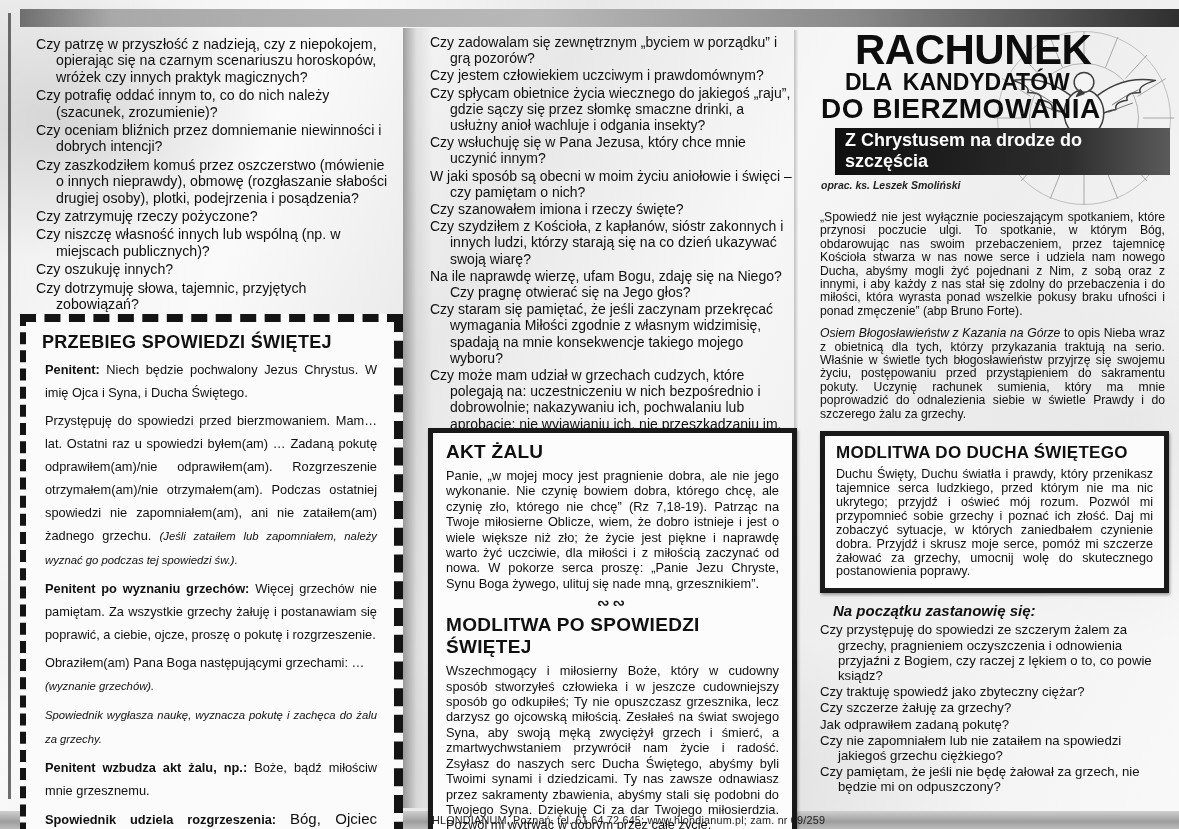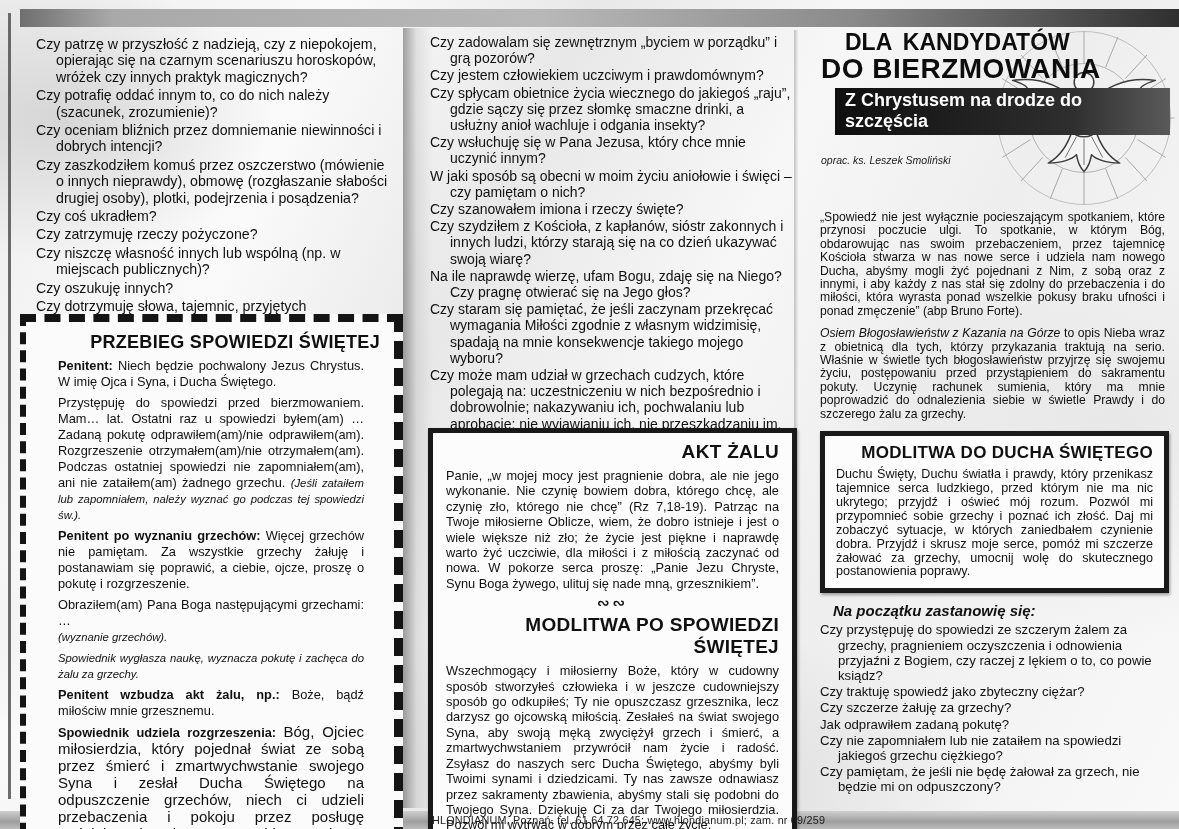--- a/index.html
+++ b/index.html
@@ -29,25 +29,25 @@
   .fold2{position:absolute;left:794px;top:30px;width:4px;height:778px;
     background:linear-gradient(90deg,rgba(130,130,130,0.45),rgba(200,200,200,0.15));}
 
   
   .q{margin:0 0 2px;padding-left:20px;text-indent:-20px;}
   .q-left{position:absolute;left:36px;top:36px;width:352px;font-size:14.2px;line-height:16.4px;}
   .q-mid{position:absolute;left:430px;top:34px;width:364px;font-size:14px;line-height:16.2px;}
   .q-mid .q{margin-bottom:1px;}
 
   
-  .box-title{margin:0 0 5px;font-size:18px;font-weight:bold;letter-spacing:.3px;text-align:right;}
+  .box-title{margin:0 0 5px;font-size:18px;font-weight:bold;letter-spacing:.3px;}
   #box-przebieg{position:absolute;left:20px;top:314px;width:383px;box-sizing:border-box;
     border:8px dashed #141414;border-left-width:6px;border-right-width:9px;
     background:#fbfbfb;padding:10px 14px 12px 16px;}
-  .bp{margin:5px 16px 0;font-size:12.8px;line-height:16px;text-align:justify;}
+  .bp{margin:5px 3px 0;font-size:12.8px;line-height:23px;text-align:justify;}
   .seg-b{font-weight:bold;}
   .seg-i{font-style:italic;}
   .seg-is{font-style:italic;font-size:11.3px;}
   .seg-sm{font-size:15px;}
 
   #box-akt{position:absolute;left:428px;top:428px;width:369px;box-sizing:border-box;
     border:5px solid #191919;background:#fcfcfc;box-shadow:1px 2px 3px rgba(0,0,0,.35);
     padding:8px 13px 10px;}
   .t19{font-size:19px;}
   .box-body{margin:2px 0 0;font-size:12.8px;line-height:15.4px;text-align:justify;}
@@ -62,21 +62,21 @@
   .title-block{position:relative;margin-top:30px;height:172px;}
   .dove{position:absolute;right:-8px;top:-6px;width:188px;height:188px;z-index:0;}
   .tl{position:relative;z-index:1;font-weight:bold;color:#0d0d0d;}
   .tl1{font-size:42px;line-height:40px;margin-left:37px;letter-spacing:-.5px;}
   .tl2{font-size:34px;line-height:31px;margin-left:6px;letter-spacing:1px;}
   .tl3{font-size:23px;line-height:24px;margin-left:27px;word-spacing:5px;}
   .tl4{font-size:28px;line-height:29px;margin-left:3px;letter-spacing:.5px;}
   .banner{position:relative;z-index:1;display:inline-block;margin:5px 0 0 17px;
     background:linear-gradient(90deg,#0f0f0f,#2e2e2e 70%,#5a5a5a);
     color:#fff;font-size:18px;font-weight:bold;padding:2px 10px 3px;}
-  .byline{position:relative;z-index:1;margin:19px 0 0 3px;font-size:10.5px;font-weight:normal;
+  .byline{position:relative;z-index:1;margin:4px 0 0 3px;font-size:10.5px;font-weight:bold;
     font-style:italic;color:#222;}
   .intro{margin:9px 0 0 2px;width:345px;font-size:12.2px;line-height:13.4px;text-align:justify;}
   #box-ducha{margin:10px 0 0 2px;width:349px;box-sizing:border-box;border:5px solid #1a1a1a;
     background:#fcfcfc;box-shadow:1px 2px 3px rgba(0,0,0,.35);padding:7px 11px 9px;}
   .t17{font-size:17px;}
   .bb2{font-size:12.6px;line-height:13.9px;}
   .section-heading{margin:9px 0 3px 15px;font-size:15px;font-weight:bold;font-style:italic;}
   .q-right{margin-left:2px;width:350px;font-size:13.2px;line-height:15.2px;}
   .q-right .q{padding-left:18px;text-indent:-18px;margin-bottom:1px;}
 </style>
@@ -90,21 +90,20 @@
   <div class="fold1"></div>
   <div class="fold2"></div>
   <div class="band-bottom"></div>
 
   <section class="q-left">
 
   <p class="q">Czy patrzę w przyszłość z nadzieją, czy z niepokojem, opierając się na czarnym scenariuszu horoskopów, wróżek czy innych praktyk magicznych?</p>
       <p class="q">Czy potrafię oddać innym to, co do nich należy (szacunek, zrozumienie)?</p>
       <p class="q">Czy oceniam bliźnich przez domniemanie niewinności i dobrych intencji?</p>
       <p class="q">Czy zaszkodziłem komuś przez oszczerstwo (mówienie o innych nieprawdy), obmowę (rozgłaszanie słabości drugiej osoby), plotki, podejrzenia i posądzenia?</p>
-      <p class="q">Czy coś ukradłem?</p>
       <p class="q">Czy zatrzymuję rzeczy pożyczone?</p>
       <p class="q">Czy niszczę własność innych lub wspólną (np. w miejscach publicznych)?</p>
       <p class="q">Czy oszukuję innych?</p>
       <p class="q">Czy dotrzymuję słowa, tajemnic, przyjętych zobowiązań?</p>
     </section>
 
   <section id="box-przebieg">
     <h2 class="box-title">PRZEBIEG SPOWIEDZI ŚWIĘTEJ</h2>
     <div>
 
@@ -182,20 +181,21 @@
         <g stroke="#5a5a5a" stroke-width="0.9" fill="none">
           <path d="M70,86 Q56,76 42,70"></path>
             <path d="M74,94 Q60,88 48,84"></path>
           <path d="M130,86 Q144,76 158,70"></path>
             <path d="M126,94 Q140,88 152,84"></path>
           <path d="M100,122 L100,150"></path>
             <path d="M92,120 L80,142"></path>
             <path d="M108,120 L120,142"></path>
         </g>
       </svg>
+      <div class="tl tl1">RACHUNEK</div>
       <div class="tl tl3">DLA KANDYDATÓW</div>
       <div class="tl tl4">DO BIERZMOWANIA</div>
       <div class="banner">Z Chrystusem na drodze do szczęścia</div>
       <div class="byline">oprac. ks. Leszek Smoliński</div>
     </div>
 
     <p class="intro">„Spowiedź nie jest wyłącznie pocieszającym spotkaniem, które przynosi poczucie ulgi. To spotkanie, w którym Bóg, obdarowując nas swoim przebaczeniem, przez tajemnicę Kościoła stwarza w nas nowe serce i udziela nam nowego Ducha, abyśmy mogli żyć pojednani z Nim, z sobą oraz z innymi, i aby każdy z nas stał się zdolny do przebaczenia i do miłości, która wyrasta ponad wszelkie pokusy braku ufności i ponad zmęczenie” (abp Bruno Forte).</p>
     <p class="intro"><span class="seg-i">Osiem Błogosławieństw z Kazania na Górze</span><span> to opis Nieba wraz z obietnicą dla tych, którzy przykazania traktują na serio. Właśnie w świetle tych błogosławieństw przyjrzę się swojemu życiu, postępowaniu przed przystąpieniem do sakramentu pokuty. Uczynię rachunek sumienia, który ma mnie poprowadzić do odnalezienia siebie w świetle Prawdy i do szczerego żalu za grzechy.</span></p>
 
     <section id="box-ducha">

